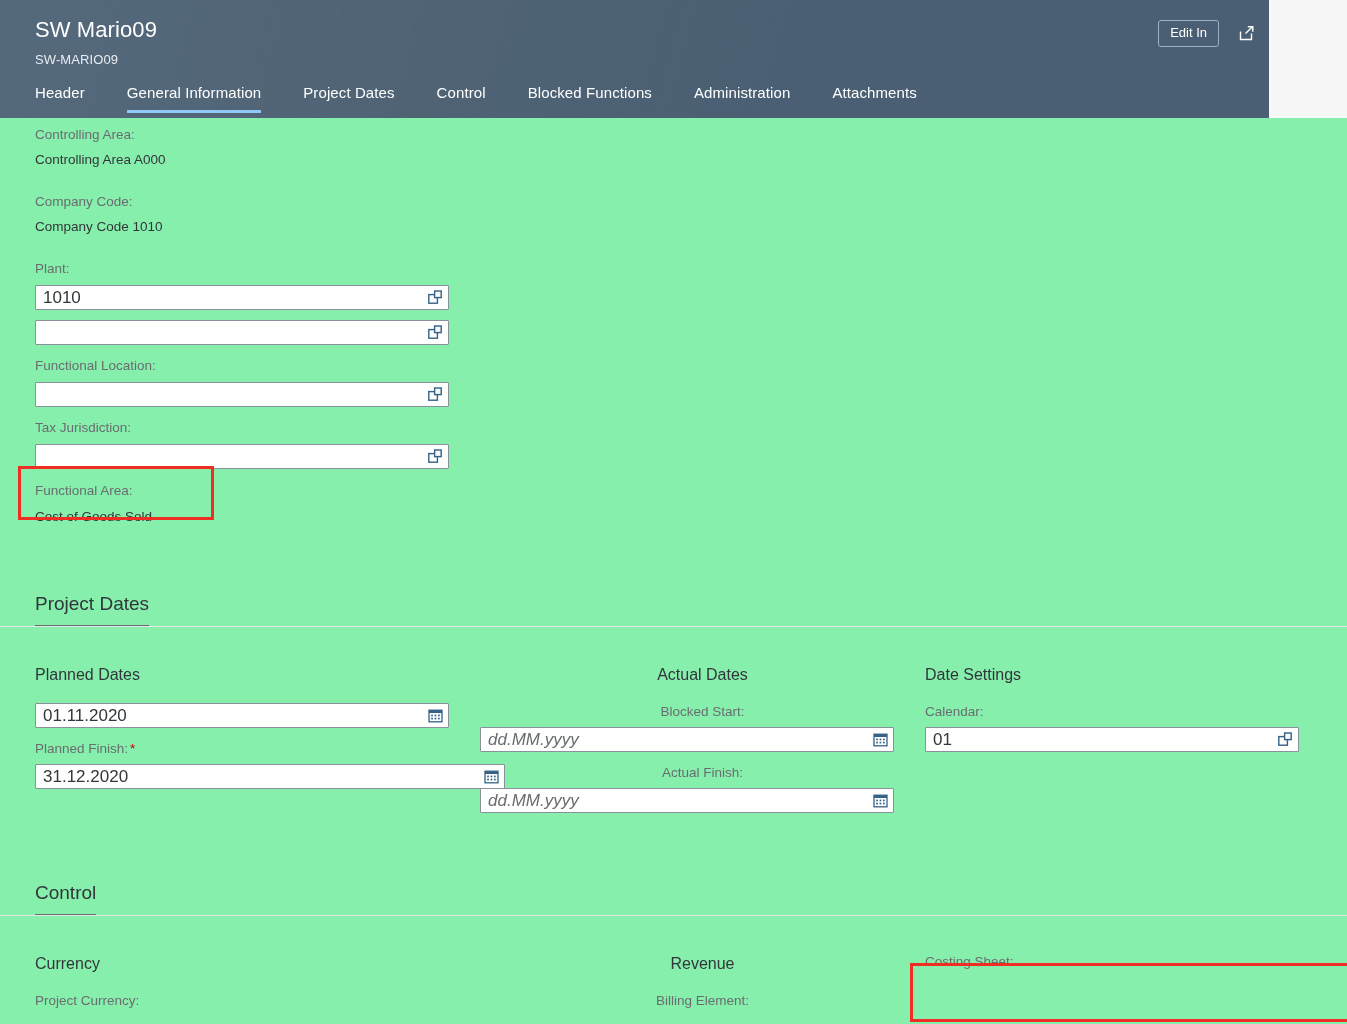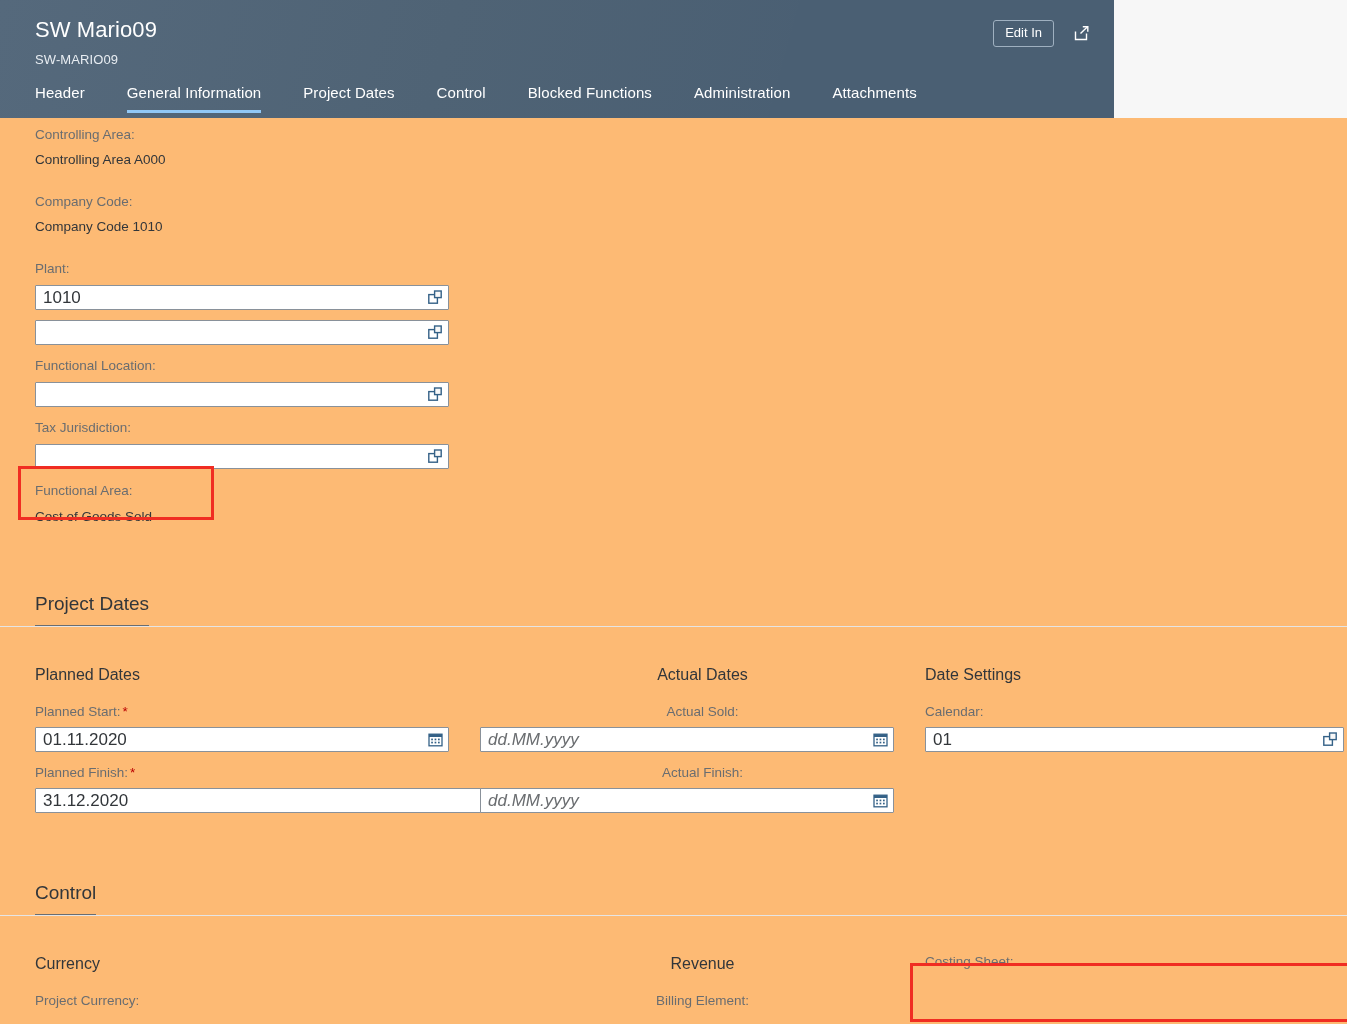--- a/index.html
+++ b/index.html
@@ -8,21 +8,21 @@
     width: 1347px; height: 1024px;
     overflow: hidden;
     background: #f7f7f7;
     font-family: "Liberation Sans", sans-serif;
     -webkit-font-smoothing: antialiased;
   }
 
   
   .obj-header {
     position: relative;
-    width: 1114px;
+    width: 1269px;
     height: 118px;
     background: #4a5f73;
     overflow: hidden;
   }
   .obj-header::before {
     content: "";
     position: absolute;
     top: 0; left: 0;
     width: 800px; height: 118px;
     background: linear-gradient(105deg, #55697c 0%, #4f6375 55%, #4a5f73 100%);
@@ -44,21 +44,21 @@
     color: #e8edf2;
     font-size: 13px;
     font-weight: 400;
     line-height: 18px;
     margin-top: 7px;
     letter-spacing: .1px;
   }
 
   .header-actions {
     position: absolute;
-    top: 20px; right: 20px;
+    top: 20px; right: 10px;
     z-index: 3;
     display: flex;
     align-items: center;
     gap: 14px;
   }
   .edit-btn {
     border: 1px solid #9fb0c0;
     border-radius: 3px;
     color: #ffffff;
     font-size: 13px;
@@ -96,21 +96,21 @@
     white-space: nowrap;
     letter-spacing: .1px;
   }
   .tab.active { border-bottom-color: #91c8f6; }
 
   
   .page {
     position: relative;
     width: 1347px;
     height: 906px;
-    background: #fdba74;
+    background: #86efac;
     overflow: hidden;
   }
 
   .label {
     color: #6a6d70;
     font-size: 13.5px;
     line-height: 18px;
   }
   .value {
     color: #32363a;
@@ -325,23 +325,20 @@
       <span class="section-title">Project Dates</span>
       <div class="section-rule"></div>
     </div>
 
     <div class="cols3" style="margin-top:37px">
 
       <div class="c1">
         <div class="sub-head">Planned Dates</div>
 
         <div class="field-block">
-          <div class="label field-label" style="margin-bottom:6px">
-            <span>Planned Start:</span><span class="req-star">*</span>
-          </div>
           <div class="inp" style="width:414px">
             <span class="txt">01.11.2020</span>
             <span class="fld-icon">
               <svg width="15" height="15" viewBox="0 0 15 15" class="vh-ico">
                 <rect x="1" y="2.2" width="13" height="11.6" fill="#ffffff" stroke="#346187" stroke-width="1.3"></rect>
                 <rect x="1" y="2.2" width="13" height="2.8" fill="#346187"></rect>
                 <rect x="3.2" y="6.6" width="1.7" height="1.7" fill="#346187"></rect>
                 <rect x="6.6" y="6.6" width="1.7" height="1.7" fill="#346187"></rect>
                 <rect x="10.0" y="6.6" width="1.7" height="1.7" fill="#346187"></rect>
                 <rect x="3.2" y="9.7" width="1.7" height="1.7" fill="#346187"></rect>
@@ -371,21 +368,21 @@
               </svg>
             </span>
           </div>
         </div>
       </div>
 
       <div class="c2">
         <div class="sub-head">Actual Dates</div>
 
         <div class="field-block">
-          <div class="label field-label" style="margin-bottom:6px">Actual Sold:</div>
+          <div class="label field-label" style="margin-bottom:6px">Blocked Start:</div>
           <div class="inp" style="width:414px">
             <span class="txt ph">dd.MM.yyyy</span>
             <span class="fld-icon">
               <svg width="15" height="15" viewBox="0 0 15 15" class="vh-ico">
                 <rect x="1" y="2.2" width="13" height="11.6" fill="#ffffff" stroke="#346187" stroke-width="1.3"></rect>
                 <rect x="1" y="2.2" width="13" height="2.8" fill="#346187"></rect>
                 <rect x="3.2" y="6.6" width="1.7" height="1.7" fill="#346187"></rect>
                 <rect x="6.6" y="6.6" width="1.7" height="1.7" fill="#346187"></rect>
                 <rect x="10.0" y="6.6" width="1.7" height="1.7" fill="#346187"></rect>
                 <rect x="3.2" y="9.7" width="1.7" height="1.7" fill="#346187"></rect>
@@ -414,21 +411,21 @@
             </span>
           </div>
         </div>
       </div>
 
       <div class="c3">
         <div class="sub-head">Date Settings</div>
 
         <div class="field-block">
           <div class="label field-label" style="margin-bottom:6px">Calendar:</div>
-          <div class="inp" style="width:419px">
+          <div class="inp" style="width:374px">
             <span class="txt">01</span>
             <span class="fld-icon">
               <svg width="15" height="15" viewBox="0 0 15 15" class="vh-ico">
                 <rect x="0.8" y="4.6" width="8.6" height="8.6" fill="none" stroke="#346187" stroke-width="1.4"></rect>
                 <rect x="6.6" y="1.0" width="6.6" height="6.6" fill="#f8f8f8" stroke="#346187" stroke-width="1.4"></rect>
               </svg>
             </span>
           </div>
         </div>
       </div>

